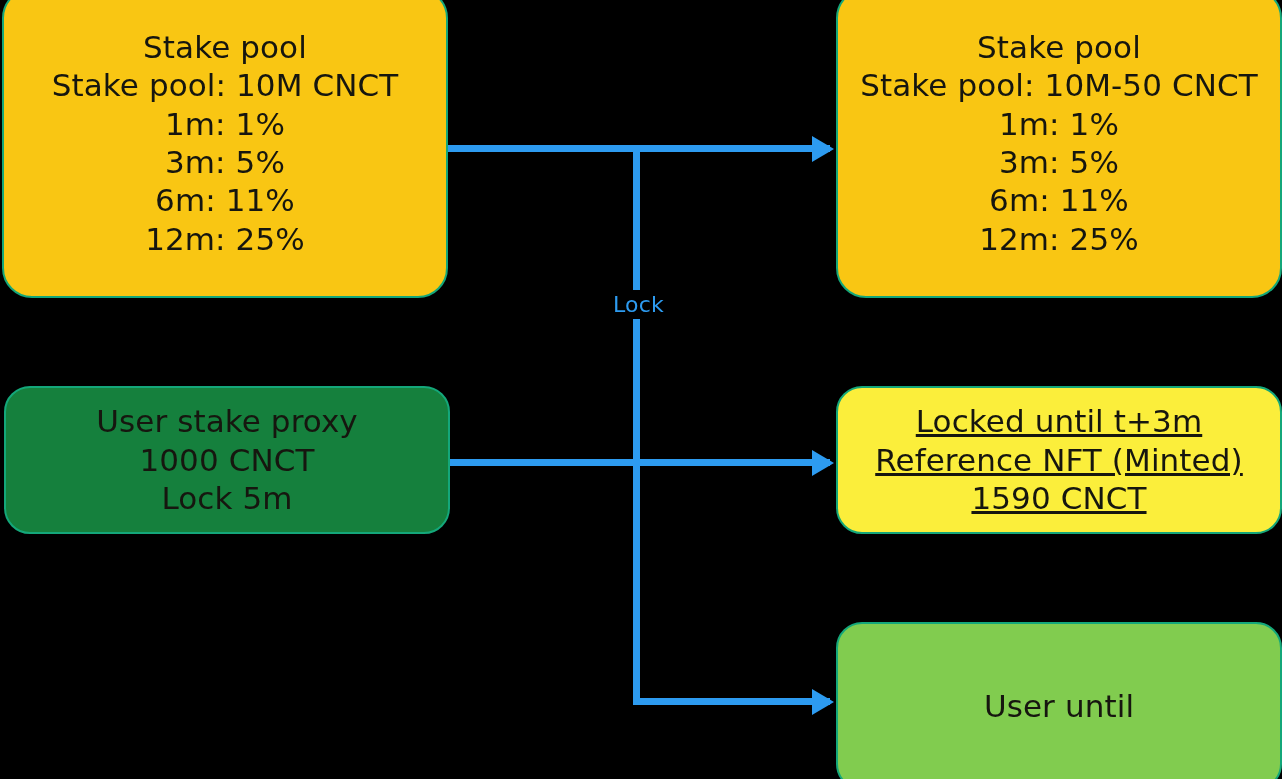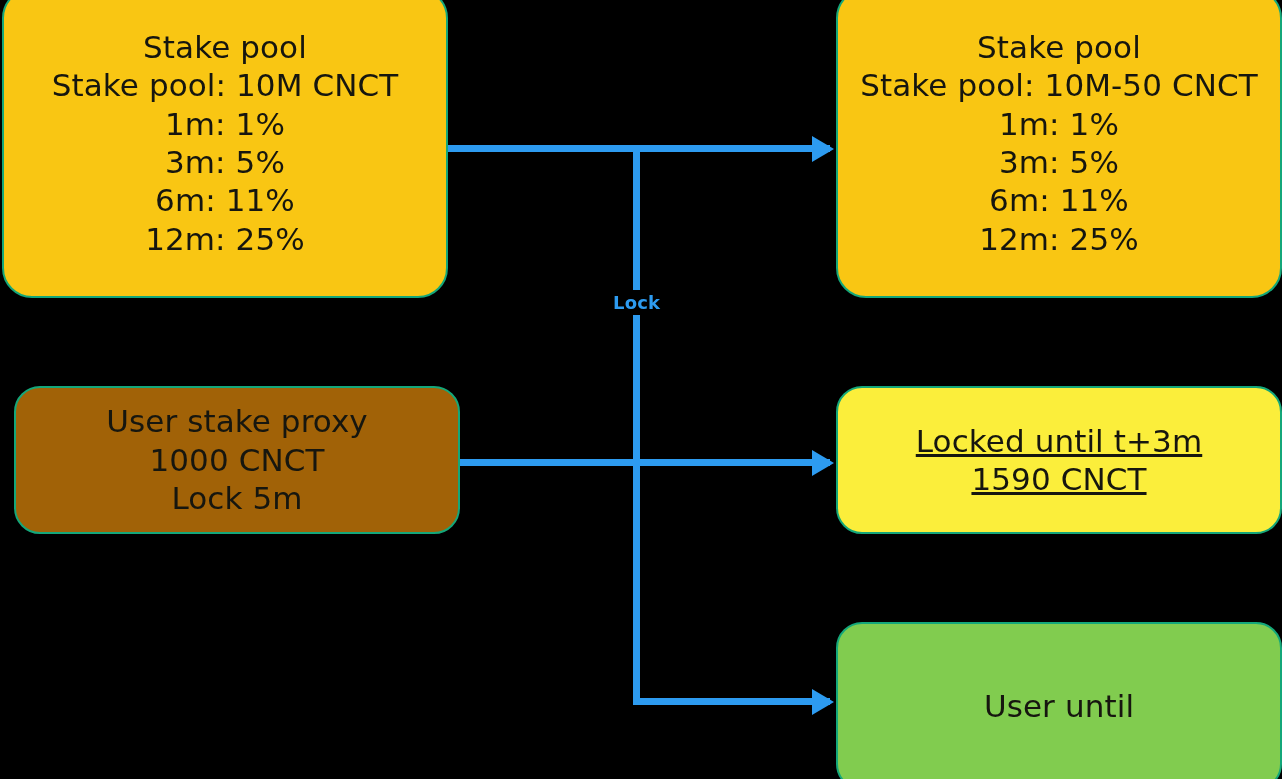--- a/index.html
+++ b/index.html
@@ -43,22 +43,22 @@
     left: 2px;  top: -12px;  width: 446px;  height: 310px;
     background: #F9C613;
     border-radius: 30px;
   }
   .node-stake-pool-result {
     left: 836px; top: -12px;  width: 446px;  height: 310px;
     background: #F9C613;
     border-radius: 30px;
   }
   .node-user-stake-proxy {
-    left: 14px;  top: 386px;  width: 446px;  height: 148px;
-    background: #a16207;
+    left: 4px;  top: 386px;  width: 446px;  height: 148px;
+    background: #15803d;
     justify-content: center;
   }
   .node-locked-nft {
     left: 836px; top: 386px;  width: 446px;  height: 148px;
     background: #FBEE3B;
     text-decoration: underline;
   }
   .node-user-wallet {
     left: 836px; top: 622px;  width: 446px;  height: 168px;
     background: #81CC4F;
@@ -85,22 +85,22 @@
     border-bottom: 13px solid transparent;
     border-left: 22px solid #2D9BF0;
   }
   .arrow-top    { left: 812px; top: 136px; }
   .arrow-mid    { left: 812px; top: 450px; }
   .arrow-bottom { left: 812px; top: 689px; }
 
   .conn-label {
     position: absolute;
     color: #2D9BF0;
-    font-size: 18px;
-    font-weight: 700;
+    font-size: 22px;
+    font-weight: 400;
     letter-spacing: 0.2px;
     background: #000000;
     padding: 2px 7px;
     white-space: nowrap;
   }
   .label-lock { left: 606px; top: 290px; }
 </style>
 </head>
 <body>
 
@@ -138,20 +138,21 @@
   </div>
 
   <div class="node node-user-stake-proxy">
     <span class="line">User stake proxy</span>
     <span class="line">1000 CNCT</span>
     <span class="line">Lock 5m</span>
   </div>
 
   <div class="node node-locked-nft">
     <span class="line">Locked until t+3m</span>
+    <span class="line">Reference NFT (Minted)</span>
     <span class="line">1590 CNCT</span>
   </div>
 
   <div class="node node-user-wallet">
     <span class="line">User until</span>
 
   </div>
 
 </div>
 

